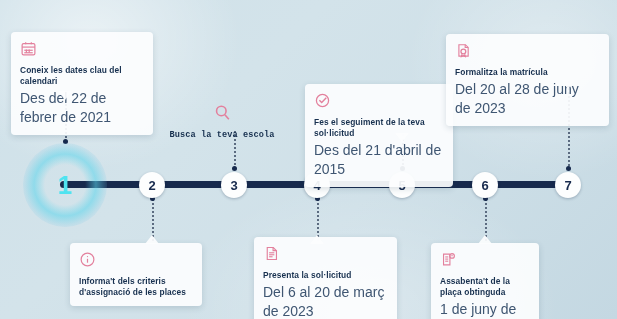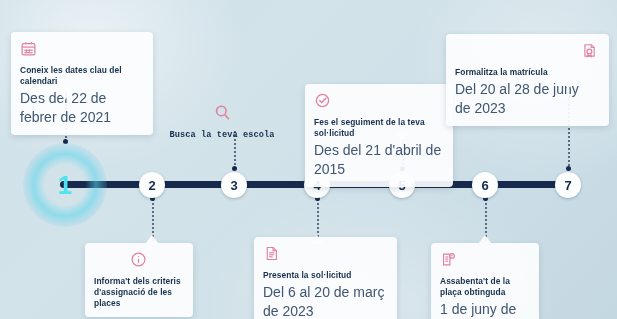--- a/index.html
+++ b/index.html
@@ -230,21 +230,21 @@
       <line x1="6" y1="14.5" x2="18" y2="14.5"></line>
       <line x1="6" y1="18" x2="18" y2="18"></line>
     </svg>
     <div class="card-text">
       <div class="card-title">Coneix les dates clau del calendari</div>
       <div class="card-sub">Des del 22 de febrer de 2021</div>
     </div>
   </div>
   <div class="card-tail" style="left:58px; top:91px;"></div>
 
-  <div class="card" style="left:85px; top:243px; width:108px;align-items:center;">
+  <div class="card" style="left:70px; top:243px; width:132px;">
     <svg class="icon" viewBox="0 0 24 24" fill="none" stroke="#e3809d" stroke-width="1.7">
       <circle cx="12" cy="12" r="9"></circle>
       <line x1="12" y1="11" x2="12" y2="16.5"></line>
       <circle cx="12" cy="7.8" r="0.9" fill="#e3809d" stroke="none"></circle>
     </svg>
     <div class="card-text">
       <div class="card-title">Informa't dels criteris d'assignació de les places</div>
     </div>
   </div>
   <div class="card-tail up" style="left:145px; top:235px;"></div>
@@ -296,21 +296,21 @@
       <line x1="17" y1="5.4" x2="17" y2="7.4"></line>
       <circle cx="17" cy="8.9" r="0.55" fill="#e3809d" stroke="none"></circle>
     </svg>
     <div class="card-text">
       <div class="card-title">Assabenta't de la plaça obtinguda</div>
       <div class="card-sub">1 de juny de 2023</div>
     </div>
   </div>
   <div class="card-tail up" style="left:478px; top:235px;"></div>
 
-  <div class="card" style="left:446px; top:34px; width:163px;align-items:flex-end;">
+  <div class="card" style="left:446px; top:34px; width:163px;">
     <svg class="icon" viewBox="0 0 24 24" fill="none" stroke="#e3809d" stroke-width="1.6">
       <path d="M5.5 3.8h9.2L18.6 7.7V20H5.5z"></path>
       <path d="M14.4 3.9V7.8h4.1"></path>
       <circle cx="11.8" cy="13.4" r="3.4" stroke-width="1.8"></circle>
       <path d="M9.9 17.2l-0.9 3.4 2.8-1.5 2.8 1.5-0.9-3.4" stroke-width="1.5"></path>
     </svg>
     <div class="card-text">
       <div class="card-title">Formalitza la matrícula</div>
       <div class="card-sub">Del 20 al 28 de juny de 2023</div>
     </div>

